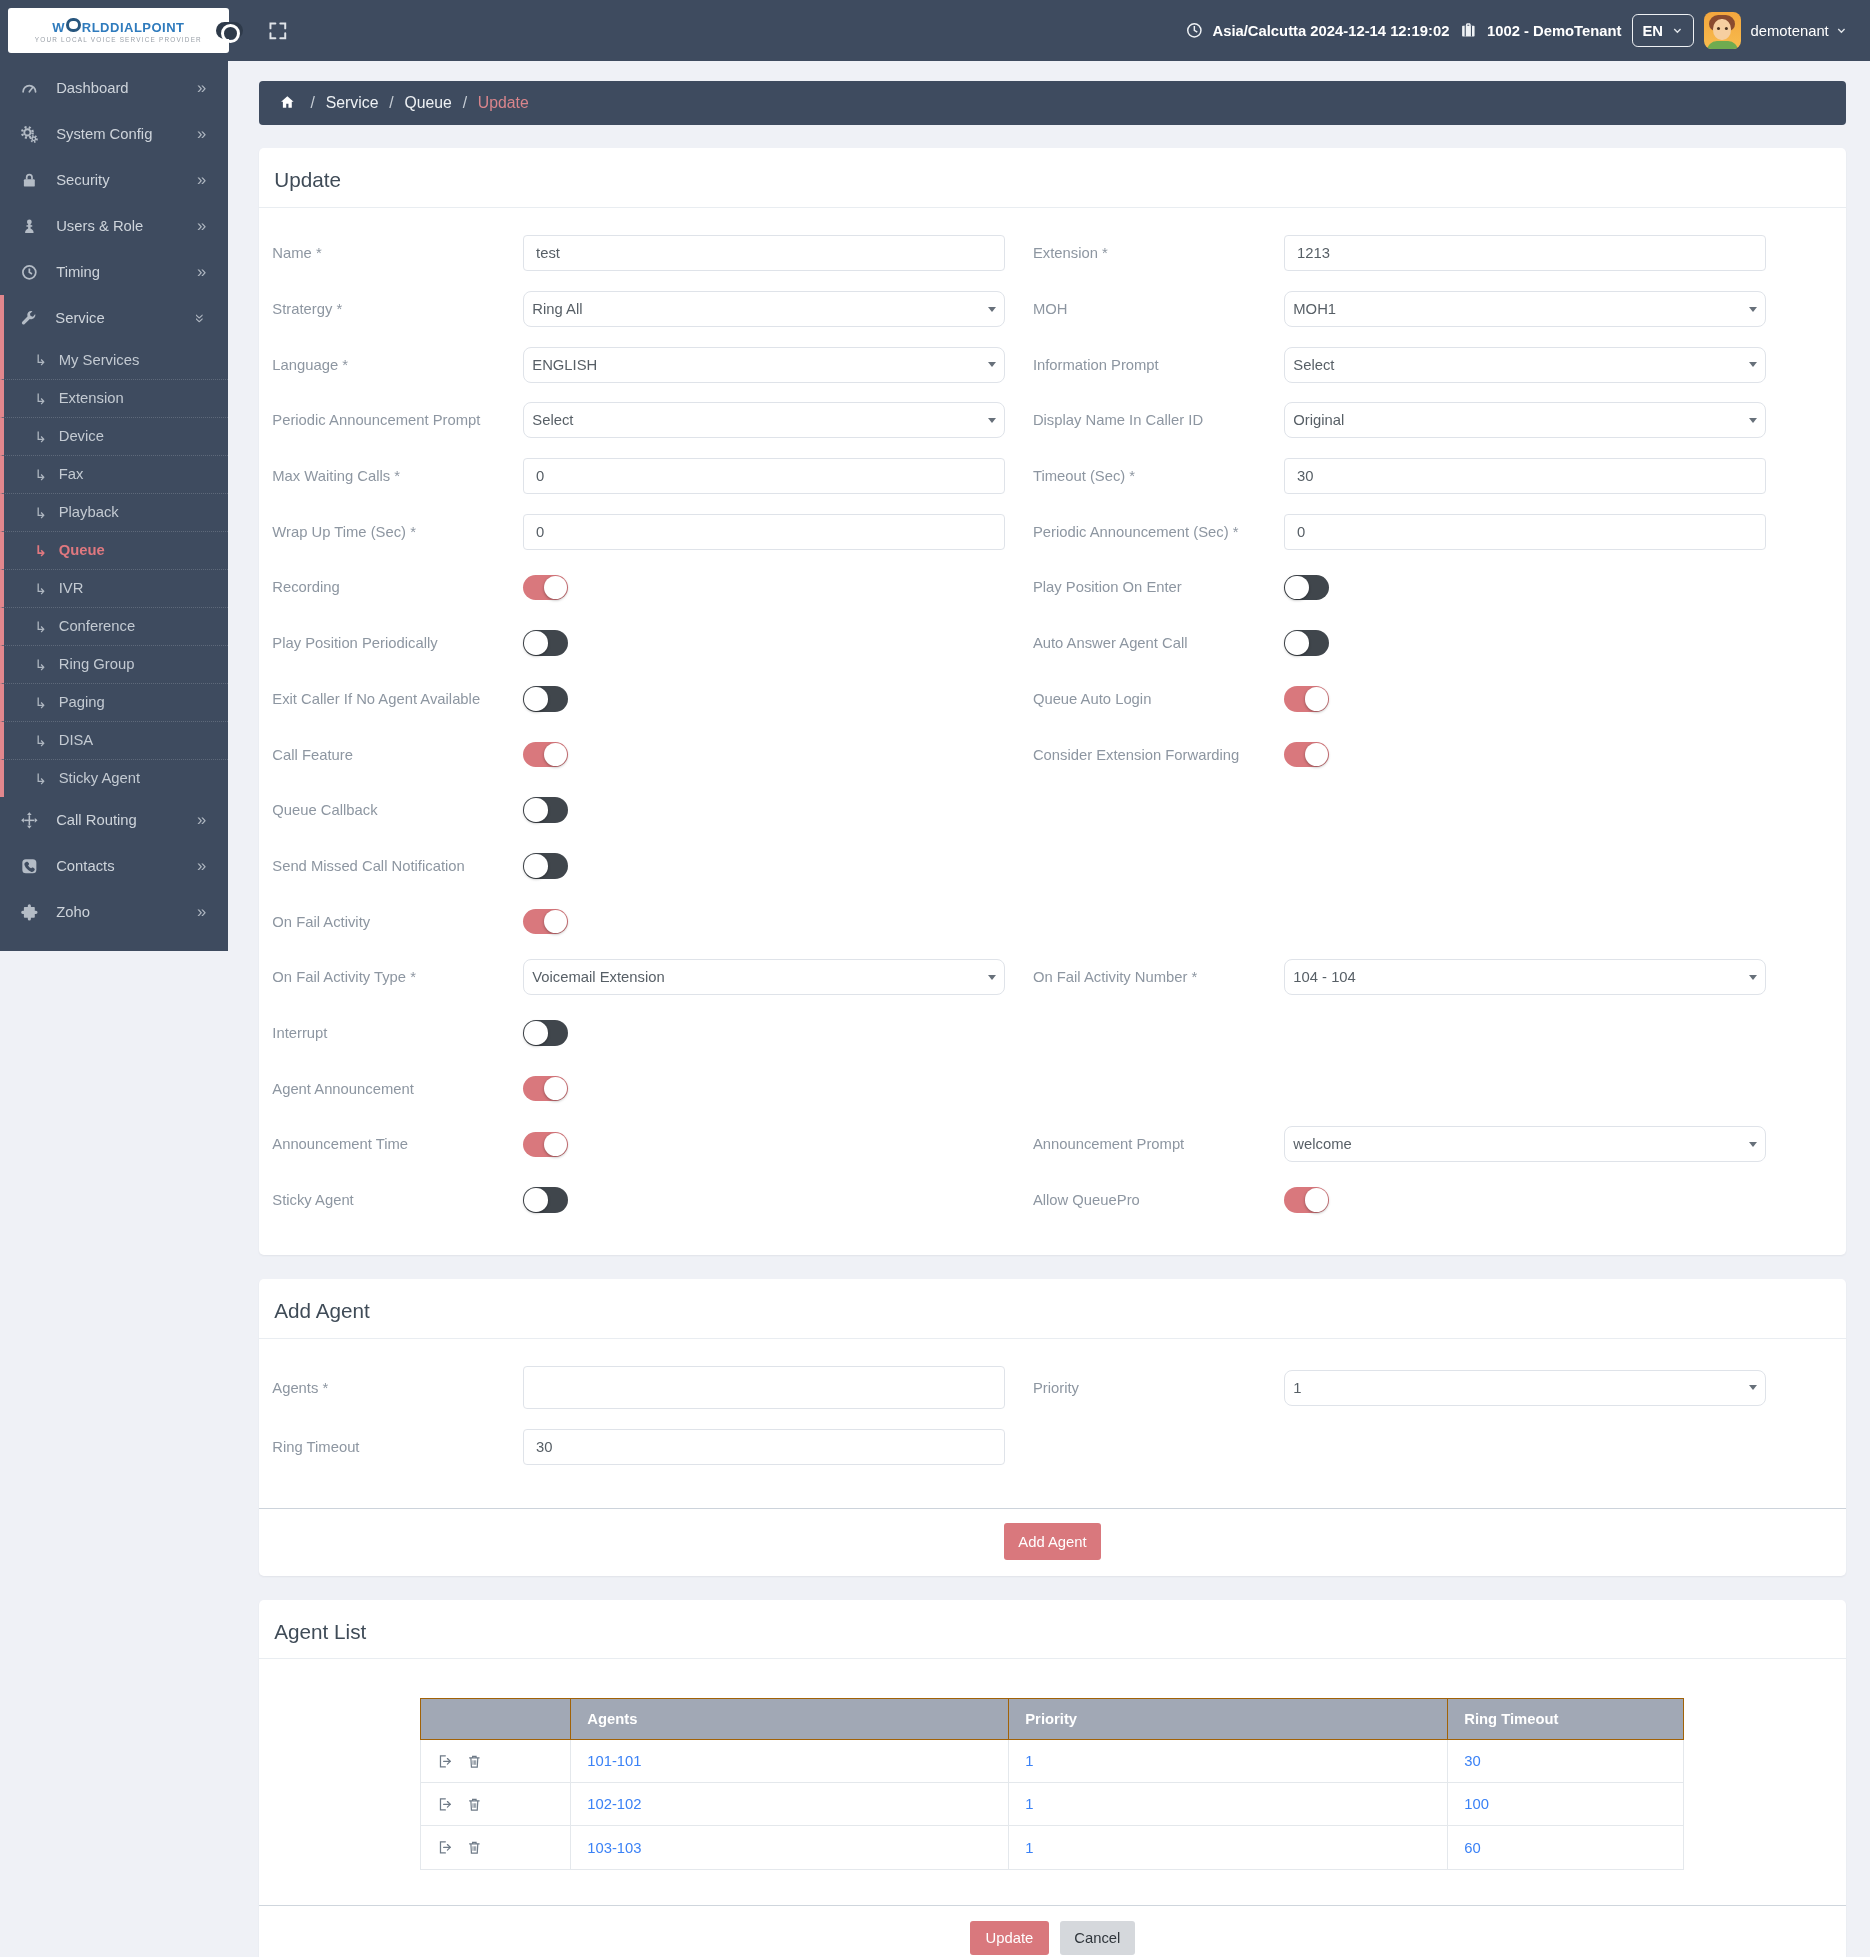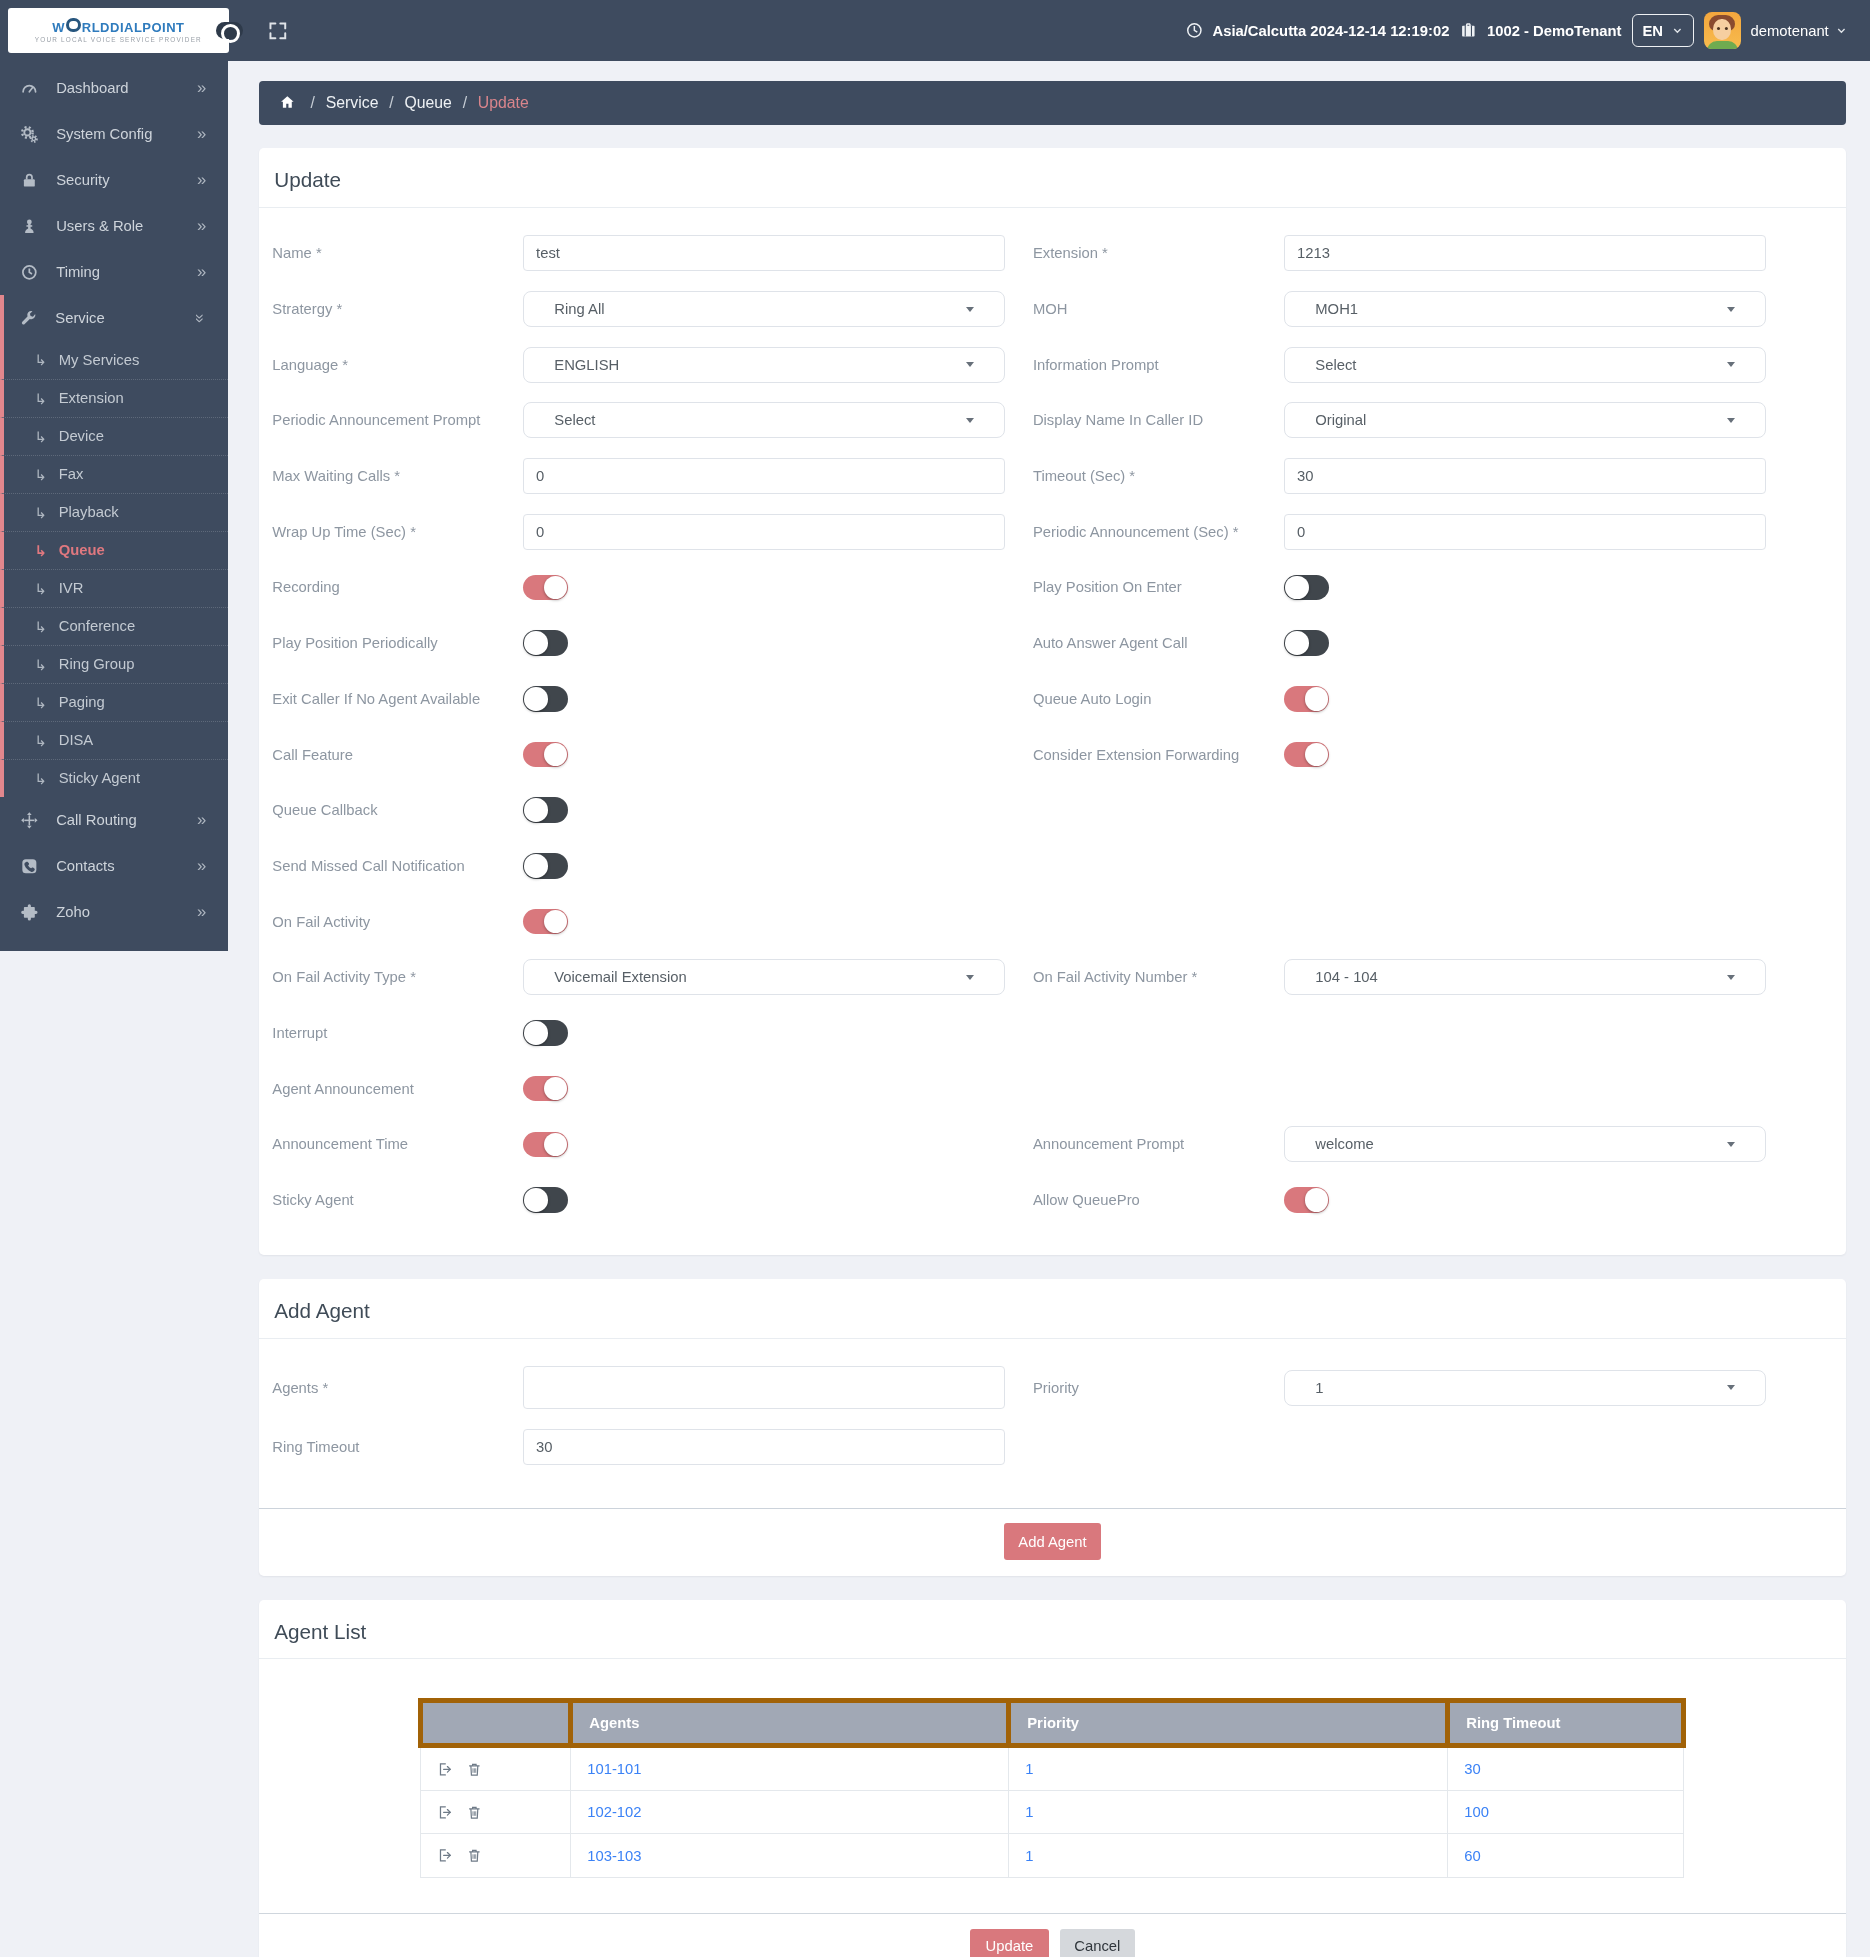--- a/index.html
+++ b/index.html
@@ -67,39 +67,39 @@
   .card-title { font-size:20.7px; font-weight:400; color:#3f4b57; padding:19.7px 15.8px 14.8px; border-bottom:1px solid #e9edf1; }
   .card-body { padding:27.6px 15.8px 17.7px 13.8px; }
 
   .f-row { display:grid; grid-template-columns:251px 482px 279px 482px; align-items:center; margin-bottom:19.7px; min-height:36px; }
   .f-label { font-size:14.8px; color:#8d96a1; padding-right:19.7px; }
   .f-label.r { padding-left:27.6px; }
   .f-input { height:36px; width:100%; border:1px solid #dfe3e9; border-radius:3.9px; padding:0 11.8px; font-size:14.8px;
              color:#575f66; font-family:inherit; background:#fff; outline:none; }
   .f-input.aa-tall { height:43px; }
   .f-select { height:36px; border:1px solid #dfe3e9; border-radius:8px; display:flex; align-items:center; justify-content:space-between;
-              padding:0 30px; font-size:14.8px; color:#575f66; cursor:pointer; background:#fff; }
+              padding:0 8px; font-size:14.8px; color:#575f66; cursor:pointer; background:#fff; }
   .caret { width:0; height:0; border-left:4.4px solid transparent; border-right:4.4px solid transparent; border-top:5.4px solid #67707a; }
   .toggle { width:45px; height:25.6px; border-radius:13.8px; position:relative; cursor:pointer; }
   .toggle.off { background:#40464c; }
   .toggle.on  { background:#d9787d; }
   .knob { position:absolute; top:1px; width:23.6px; height:23.6px; background:#fff; border-radius:50%; box-shadow:0 1px 3px rgba(0,0,0,.35); }
   .toggle.off .knob { left:1px; } .toggle.on .knob { right:1px; }
 
   .btn { border:none; border-radius:3px; font-size:14.8px; font-family:inherit; cursor:pointer; }
   .btn.pink { background:#d9787d; color:#fff; padding:10.8px 14.8px; }
   .btn.pink.sm { padding:8.9px 15.8px; }
   .btn.gray { background:#d5d8dc; color:#30363c; padding:8.9px 14.8px; }
 
   .aa-footer { border-top:1px solid #ccd3db; margin-top:25.6px; padding:13.8px 0 15.8px; text-align:center; }
 
   .al-body { padding:39px 0 29.6px; }
   table.agents { border-collapse:collapse; margin:0 auto; width:1264px; table-layout:fixed; }
   table.agents th { background:#a1a8b5; color:#fff; font-size:14.8px; font-weight:700; text-align:left; padding:11.8px 15.8px;
-                    border:5px solid #a16207; }
+                    border:1px solid #a16207; }
   table.agents td { font-size:14.8px; color:#3b82f6; padding:12.8px 15.8px; border:1px solid #e4e8ec; background:#fff; }
   .row-actions { display:flex; align-items:center; gap:11.8px; color:#6e7a87; }
   .row-actions .act { cursor:pointer; display:flex; }
   .row-actions svg { width:16.7px; height:16.7px; }
 
   .card-footer { border-top:1px solid #cfd6dd; padding:14.8px 0 16.7px; text-align:center; margin-top:5.9px; }
   .card-footer .btn { margin:0 3px; }
 </style>
 </head>
 <body>

